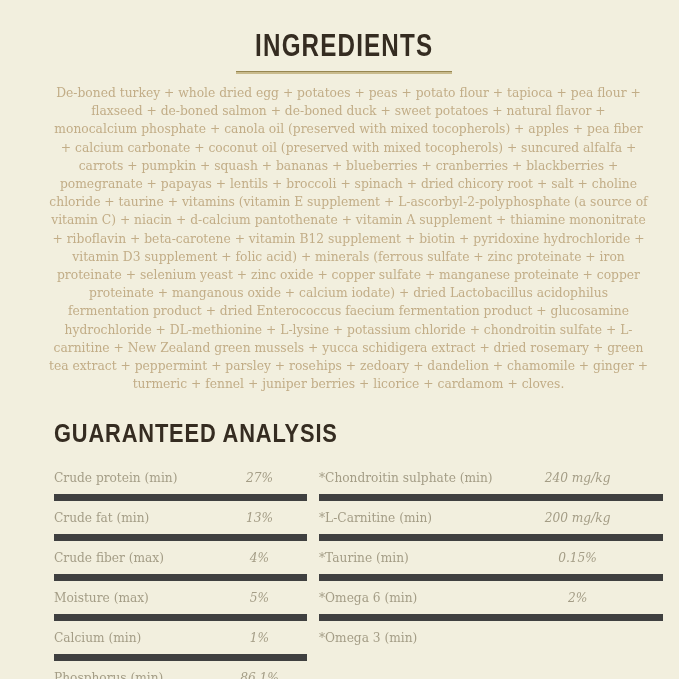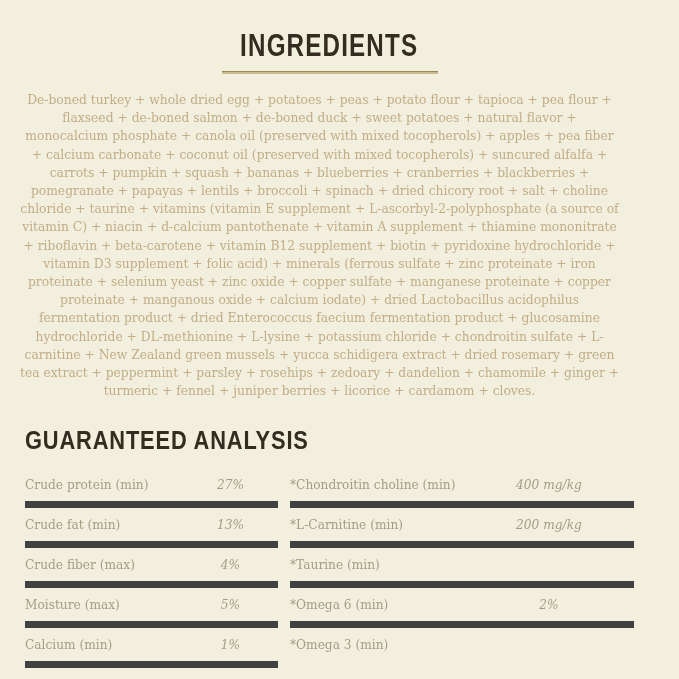--- a/index.html
+++ b/index.html
@@ -5,42 +5,42 @@
   html, body { margin: 0; padding: 0; }
   body {
     width: 679px; height: 679px;
     background: #f2efde;
     font-family: "DejaVu Serif", serif;
     overflow: hidden;
   }
   .page {
     box-sizing: border-box;
     width: 679px; height: 679px;
-    padding: 28px 45px 0 25px;
+    padding: 28px 45px 0 54px;
   }
   .title-wrap { text-align: center; }
   .h-ingredients {
     display: inline-block;
     margin: 0;
     font-family: "Liberation Sans", sans-serif;
     font-weight: 800;
     font-size: 31px;
     letter-spacing: 1.5px;
     color: #352c21;
     transform: scaleX(0.78);
     transform-origin: center;
   }
   .title-rule {
     width: 216px; height: 3px;
     margin: 7px auto 0 auto;
     background: linear-gradient(to bottom, #978752 0%, #978752 45%, #c9bb8d 45%, #c9bb8d 100%);
   }
   .ingredients {
     width: 601px;
-    margin: 17px auto 0 -6px;
+    margin: 10px auto 0 -6px;
     text-align: center;
     font-size: 12.3px;
     line-height: 18.2px;
     color: #c2ad87;
   }
   .h-analysis {
     margin: 25px 0 0 0;
     font-family: "Liberation Sans", sans-serif;
     font-weight: 800;
     font-size: 26px;
@@ -118,29 +118,30 @@
         <span class="ga-value v-left">1%</span>
       </div>
       <div class="ga-row">
         <span class="ga-label">Phosphorus (min)</span>
         <span class="ga-value v-left">86.1%</span>
       </div>
     </div>
 
     <div class="ga-col">
       <div class="ga-row">
-        <span class="ga-label">*Chondroitin choline (min)</span>
-        <span class="ga-value v-right">400 mg/kg</span>
+        <span class="ga-label">*Chondroitin sulphate (min)</span>
+        <span class="ga-value v-right">240 mg/kg</span>
       </div>
       <div class="ga-row">
         <span class="ga-label">*L-Carnitine (min)</span>
         <span class="ga-value v-right">200 mg/kg</span>
       </div>
       <div class="ga-row">
         <span class="ga-label">*Taurine (min)</span>
+        <span class="ga-value v-right">0.15%</span>
       </div>
       <div class="ga-row">
         <span class="ga-label">*Omega 6 (min)</span>
         <span class="ga-value v-right">2%</span>
       </div>
       <div class="ga-row">
         <span class="ga-label">*Omega 3 (min)</span>
       </div>
     </div>
 

